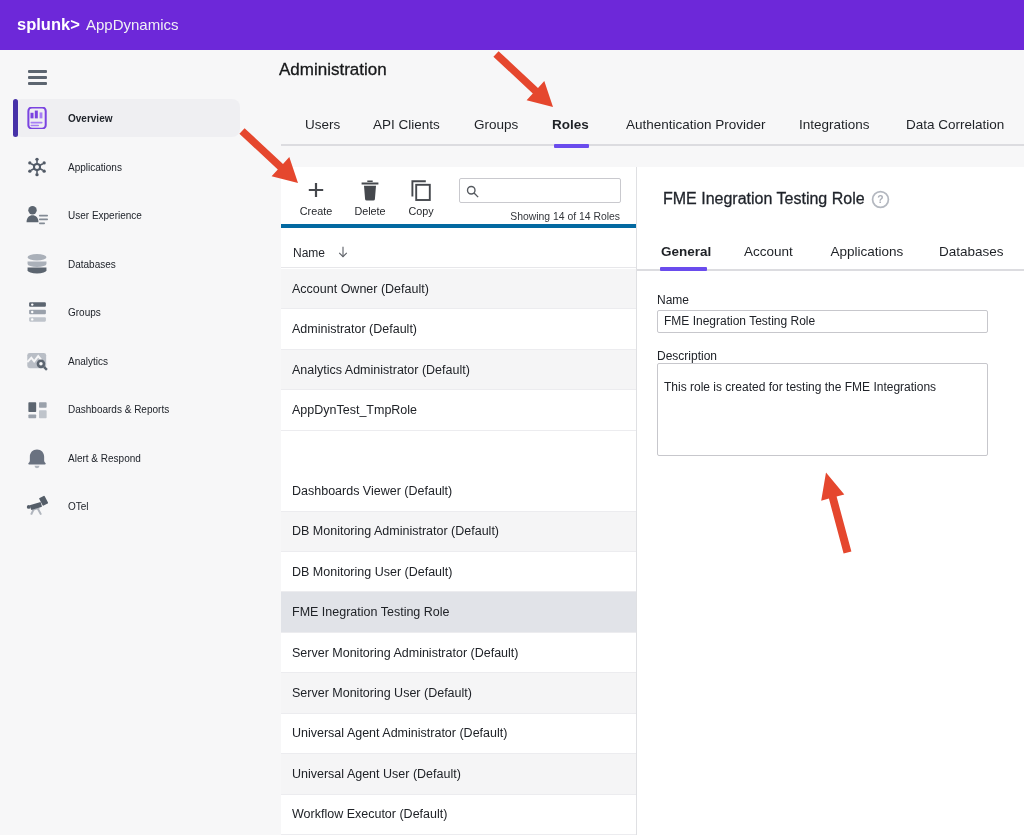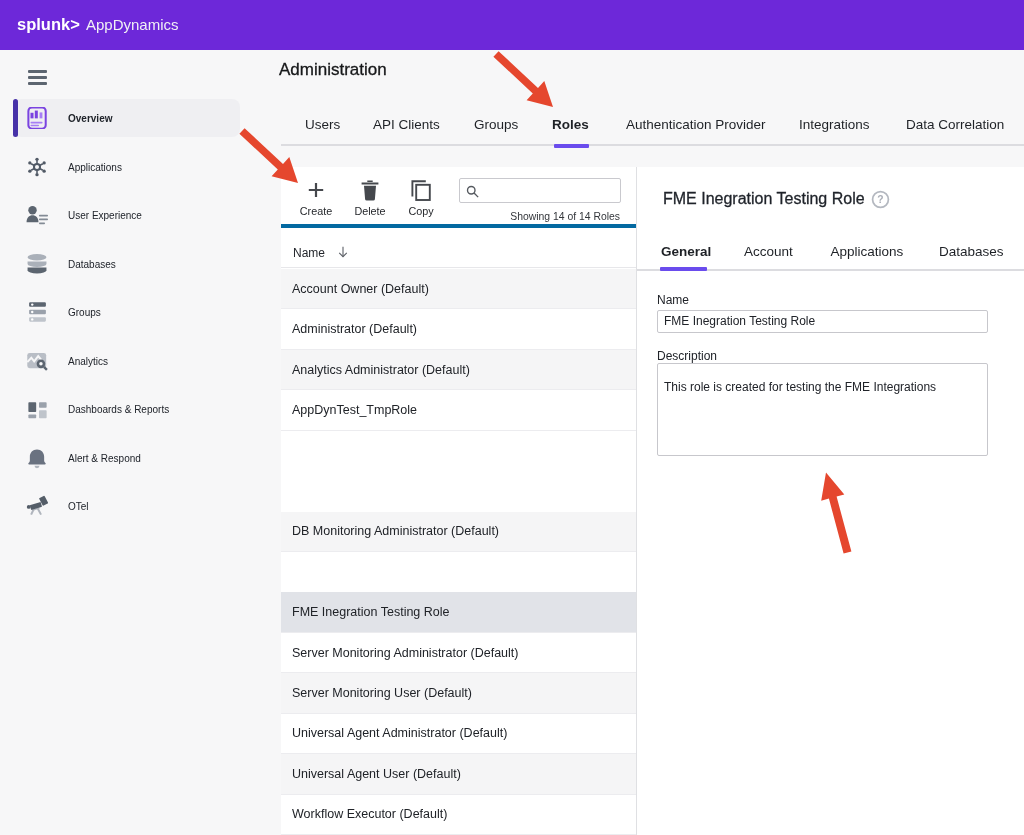--- a/index.html
+++ b/index.html
@@ -236,22 +236,28 @@
     </div>
   <div class="row" style="top:142.43px;">
       <span>Administrator (Default)</span>
     </div>
   <div class="row odd" style="top:182.86px;">
       <span>Analytics Administrator (Default)</span>
     </div>
   <div class="row" style="top:223.29px;">
       <span>AppDynTest_TmpRole</span>
     </div>
+  <div class="row" style="top:304.15px;">
+      <span>Dashboards Viewer (Default)</span>
+    </div>
   <div class="row odd" style="top:344.58px;">
       <span>DB Monitoring Administrator (Default)</span>
+    </div>
+  <div class="row" style="top:385.01px;">
+      <span>DB Monitoring User (Default)</span>
     </div>
   <div class="row sel" style="top:425.44px;">
       <span>FME Inegration Testing Role</span>
     </div>
   <div class="row" style="top:465.87px;">
       <span>Server Monitoring Administrator (Default)</span>
     </div>
   <div class="row odd" style="top:506.3px;">
       <span>Server Monitoring User (Default)</span>
     </div>

